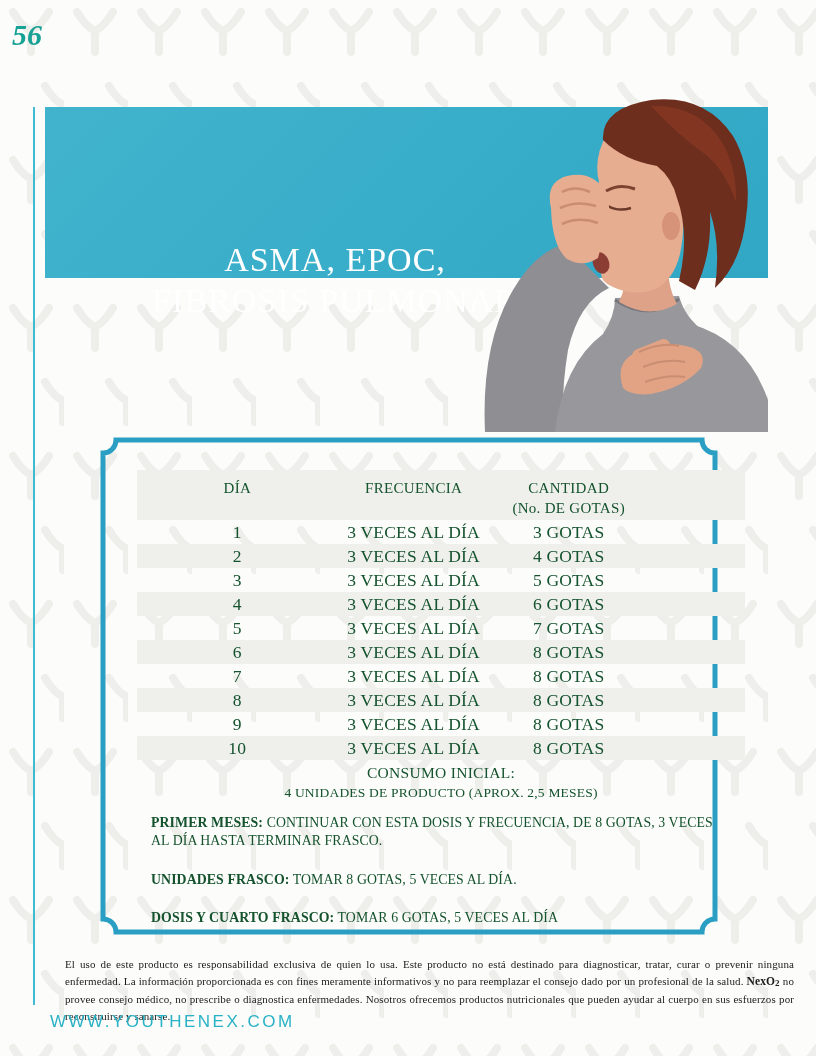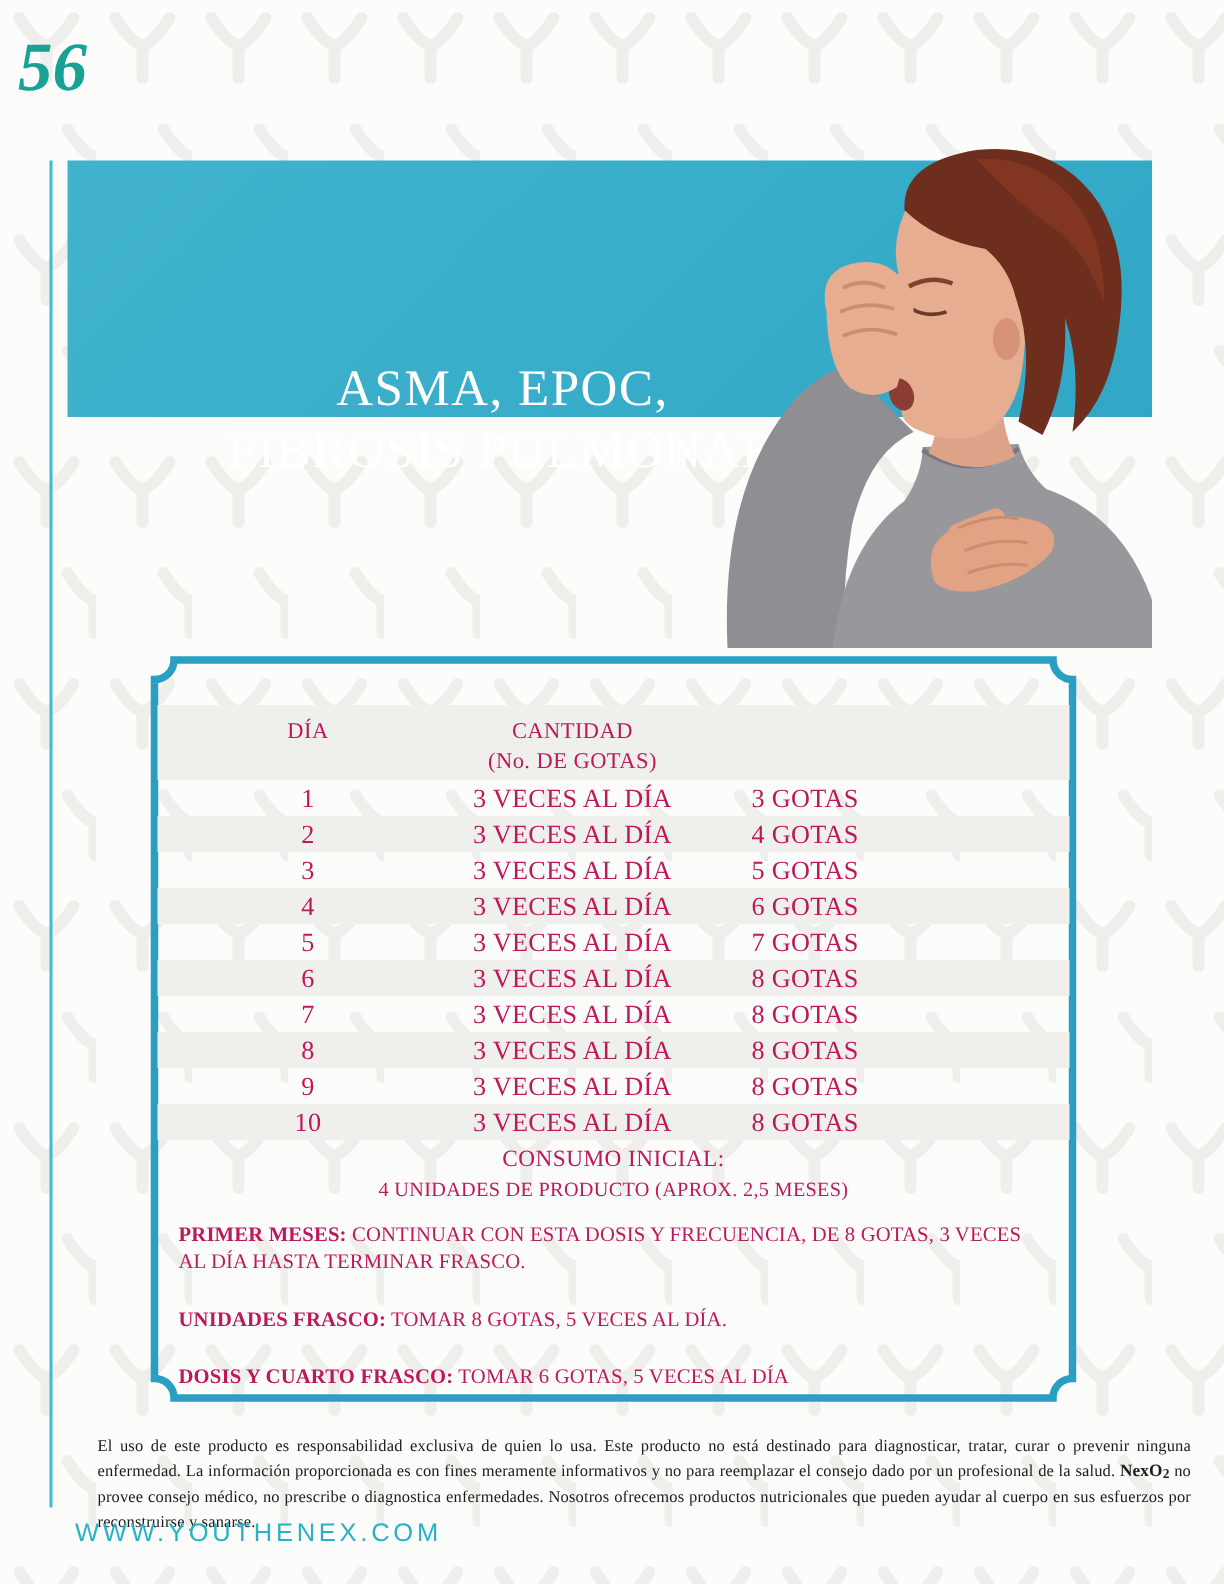--- a/index.html
+++ b/index.html
@@ -13,21 +13,21 @@
   }
   .layer{position:absolute;left:0;top:0;width:816px;height:1056px;}
   #watermark{z-index:0;pointer-events:none;}
   #content{z-index:1;}
 
   
   .page-number{
     position:absolute;left:12px;top:18px;
     font-family:"Liberation Serif", serif;
     font-style:italic;font-weight:700;
-    font-size:46px;color:#18a296;
+    font-size:30px;color:#18a296;
   }
 
   
   .vrule{
     position:absolute;left:33px;top:107px;
     width:2px;height:898px;
     background:#3fbcd1;
   }
 
   
@@ -49,21 +49,21 @@
   .photo{
     position:absolute;left:455px;top:96px;
     width:313px;height:336px;z-index:2;
   }
 
   
   .frame-wrap{position:absolute;left:100px;top:437px;width:618px;height:498px;}
   .frame-svg{position:absolute;left:0;top:0;width:618px;height:498px;}
   .frame-content{
     position:absolute;left:5px;top:5px;width:608px;height:488px;
-    font-family:"Liberation Serif", serif;color:#be185d;
+    font-family:"Liberation Serif", serif;color:#14532d;padding-left:32px;
   }
   .thead{
     margin-top:28px;height:50px;
     background:#efefec;
     display:grid;grid-template-columns:33% 25% 26% 16%;
     align-items:start;
   }
   .thead .h{
     text-align:center;font-size:15px;letter-spacing:.3px;
     padding-top:8px;line-height:20px;
@@ -184,20 +184,21 @@
 
     <div class="frame-wrap">
       <svg class="frame-svg" viewBox="0 0 618 498" xmlns="http://www.w3.org/2000/svg" aria-hidden="true">
         <path d="M16,3 H602 A13,13 0 0 0 615,16 V482 A13,13 0 0 0 602,495 H16 A13,13 0 0 0 3,482 V16 A13,13 0 0 0 16,3 Z" fill="none" stroke="#2b9fc3" stroke-width="5"></path>
       </svg>
 
       <div class="frame-content">
 
         <div class="thead">
           <div class="h">DÍA</div>
+          <div class="h">FRECUENCIA</div>
           <div class="h">
             <div>CANTIDAD</div>
             <div>(No. DE GOTAS)</div>
           </div>
         </div>
 
         <div>
           <div class="trow">
             <span>1</span>
             <span>3 VECES AL DÍA</span>

